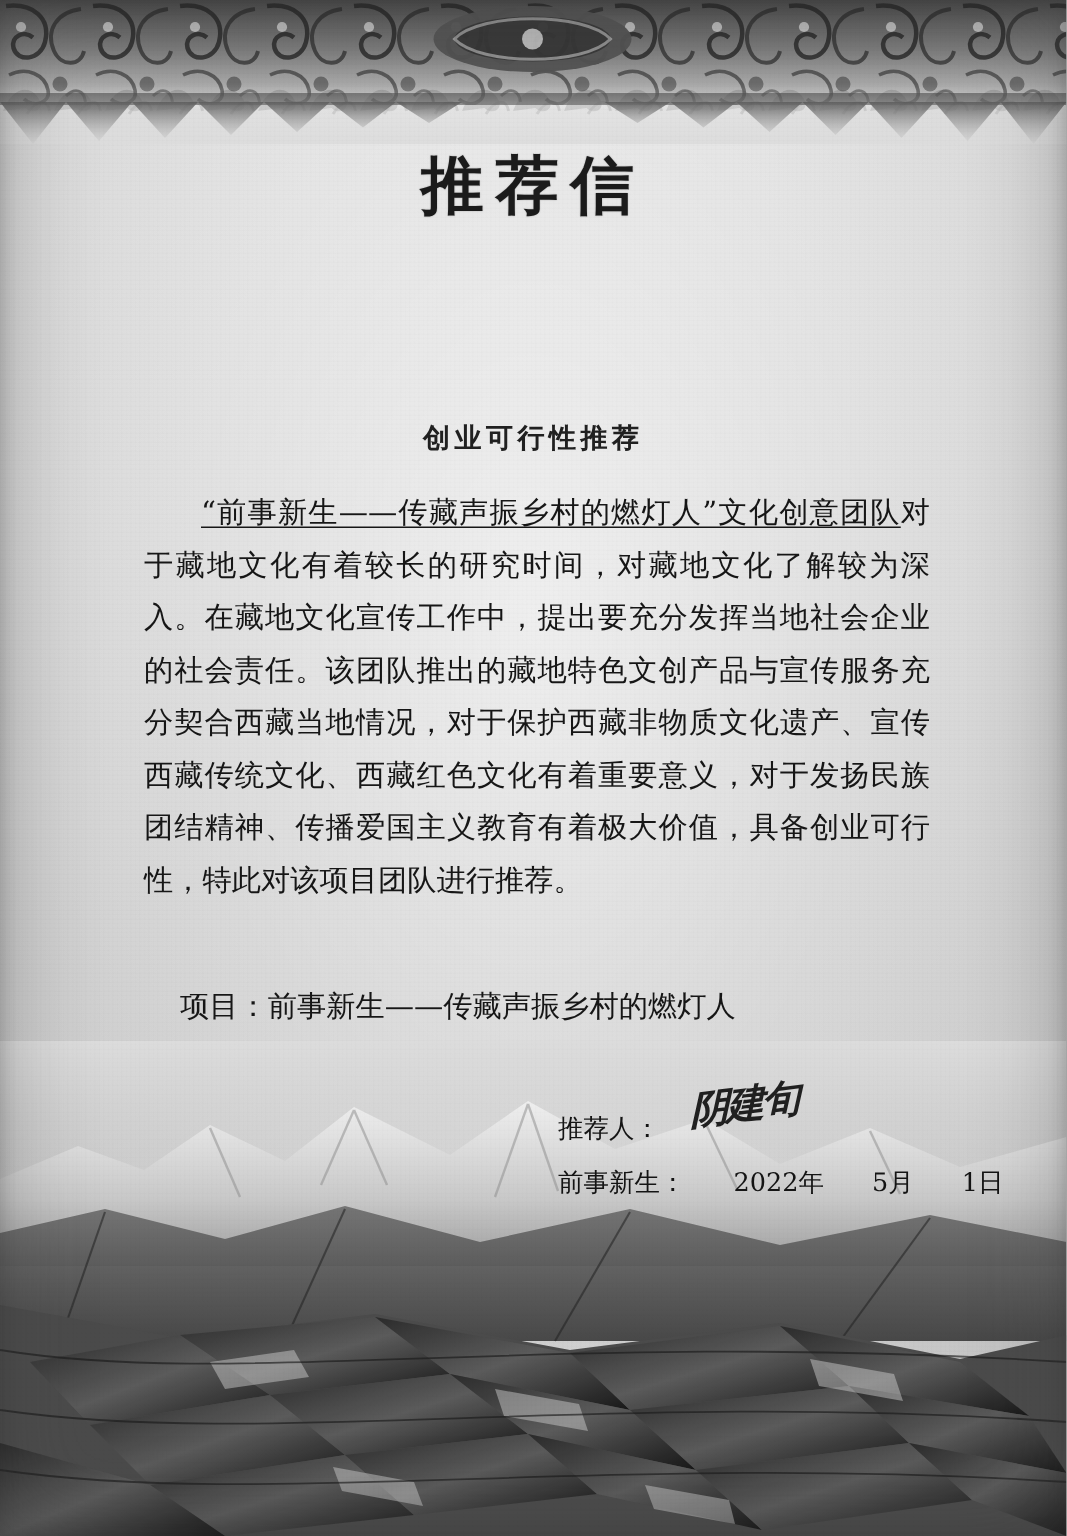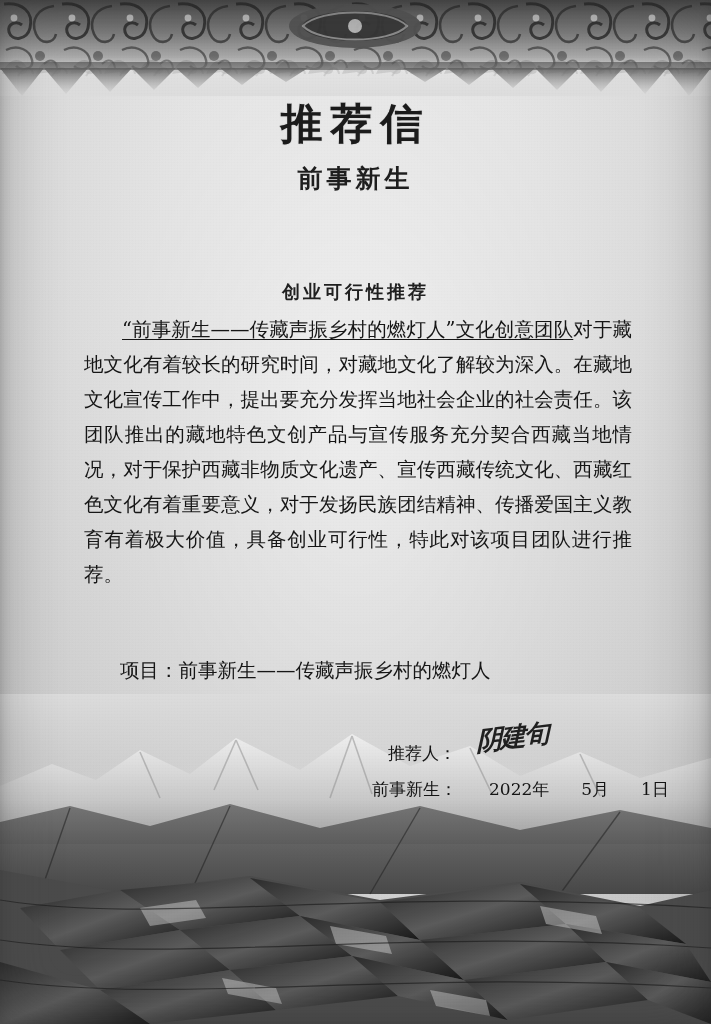--- a/index.html
+++ b/index.html
@@ -116,21 +116,21 @@
     left: 84px;
     width: 548px;
     font-family: "DejaVu Serif", serif;
     font-size: 19.5px;
     line-height: 35px;
     color: #161616;
     text-align: justify;
     text-justify: inter-ideograph;
   }
   .body-block p {
-    margin: 0;
+    margin: 12px;
     text-indent: 0;
   }
   .body-block .indent {
     text-indent: 38px;
   }
   .u {
     text-decoration: underline;
     text-underline-offset: 3px;
   }
 
@@ -152,21 +152,20 @@
     left: 372px;
     width: 300px;
     font-family: "DejaVu Serif", serif;
     font-size: 17px;
     color: #141414;
     line-height: 36px;
   }
   .sig-row {
     position: relative;
     white-space: nowrap;
-    margin-left: 16px;
   }
   .hand-sig {
     position: absolute;
     left: 88px;
     top: -16px;
     font-family: "DejaVu Serif", serif;
     font-size: 26px;
     font-style: italic;
     font-weight: bold;
     color: #111;
@@ -354,21 +353,20 @@
       </g>
 
       <rect x="0" y="0" width="711" height="330" fill="none"></rect>
     </svg>
   </div>
 
   <div class="content">
 
     <div class="doc-title">推荐信</div>
 
-    <div class="subtitle-1">前事新生</div>
 
 
     <div class="subtitle-3">创业可行性推荐</div>
 
     <div class="body-block">
       <p class="indent"><span class="u">“前事新生——传藏声振乡村的燃灯人”文化创意团队</span><span>对于藏地文化有着较长的研究时间，对藏地文化了解较为深入。在藏地文化宣传工作中，提出要充分发挥当地社会企业的社会责任。该团队推出的藏地特色文创产品与宣传服务充分契合西藏当地情况，对于保护西藏非物质文化遗产、宣传西藏传统文化、西藏红色文化有着重要意义，对于发扬民族团结精神、传播爱国主义教育有着极大价值，具备创业可行性，特此对该项目团队进行推荐。</span></p>
     </div>
 
     <div class="project-line">
       <span>项目：</span><span>前事新生——传藏声振乡村的燃灯人</span>

